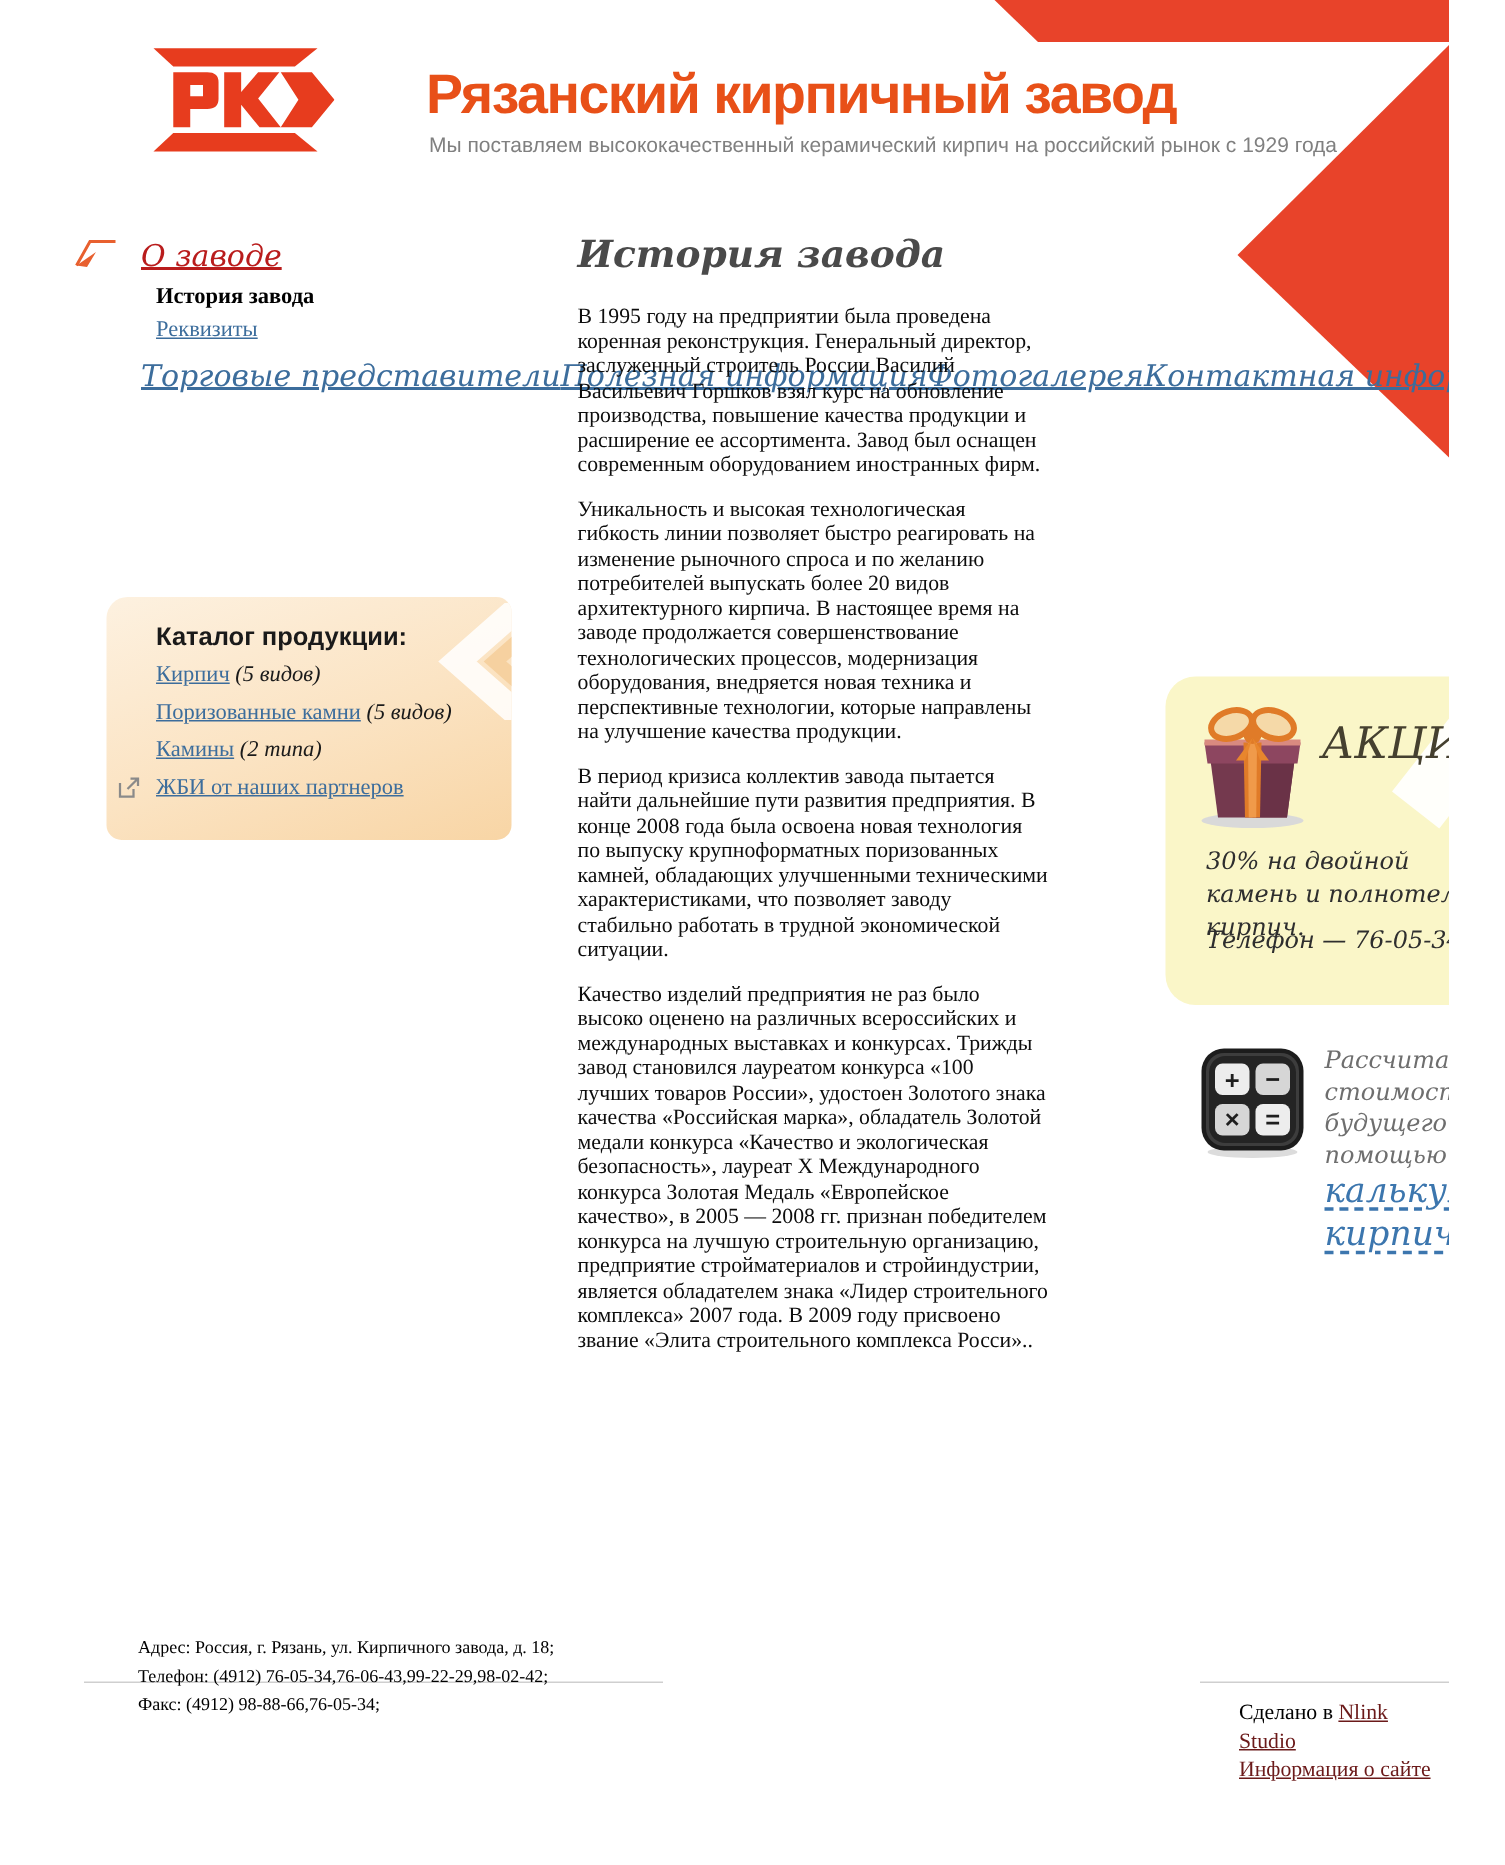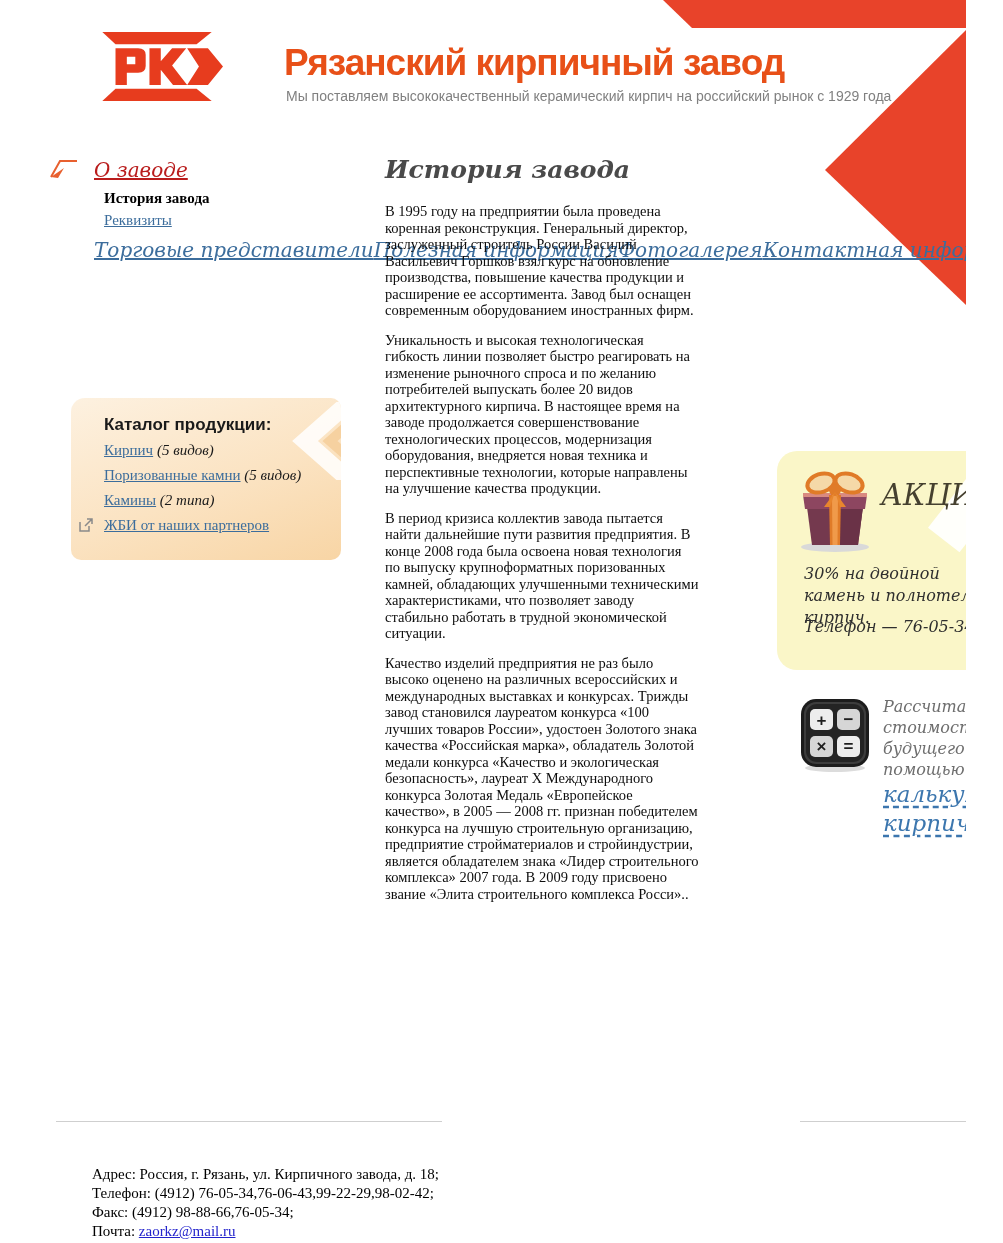--- a/index.html
+++ b/index.html
@@ -98,21 +98,21 @@
   .calc-link {
     position:absolute; left:846px; top:780px; width:160px;
     font-family:"DejaVu Serif", serif; font-style:italic; font-size:23px; line-height:29px;
     color:#3c76ae; text-decoration:underline; text-decoration-style:dashed; text-underline-offset:4px;
   }
 
   
   .divider { position:absolute; height:1px; background:#cfcfcf; top:1121px; }
   .divider.left { left:19px; width:386px; }
   .divider.right { left:763px; width:199px; }
-  .footer-left { position:absolute; left:55px; top:1165px; font-size:15px; line-height:19px;font-family:Liberation Serif, serif; }
+  .footer-left { position:absolute; left:55px; top:1089px; font-size:12px; line-height:19px;font-family:Liberation Serif, serif; }
   .footer-left a { color:#2323cc; text-decoration:underline; }
   .footer-right { position:absolute; left:789px; top:1133px; font-size:14.5px; line-height:19px; }
   .footer-right a { color:#6b1a1a; text-decoration:underline; }
 </style>
 </head>
 <body>
 
 <div class="page">
 
   <svg class="corner-deco" viewBox="0 0 313 310">
@@ -225,20 +225,25 @@
   <div class="calc-text">Рассчитать стоимость будущего дома с помощью</div>
   <a class="calc-link">калькулятора кирпича</a>
 
   <div class="divider left"></div>
   <div class="divider right"></div>
 
   <div class="footer-left">
     <div>Адрес: Россия, г. Рязань, ул. Кирпичного завода, д. 18;</div>
     <div>Телефон: (4912) 76-05-34,76-06-43,99-22-29,98-02-42;</div>
     <div>Факс: (4912) 98-88-66,76-05-34;</div>
+  </div>
+
+  <div class="footer-right">
     <div>
-      <span>Почта:</span>
-      <a>zaorkz@mail.ru</a>
+      <span>Сделано в</span>
+      <a>Nlink Studio</a>
     </div>
-  </div>
-
+    <div>
+      <a>Информация о сайте</a>
+    </div>
+  </div>
 
 </div>
 
 </body></html>

